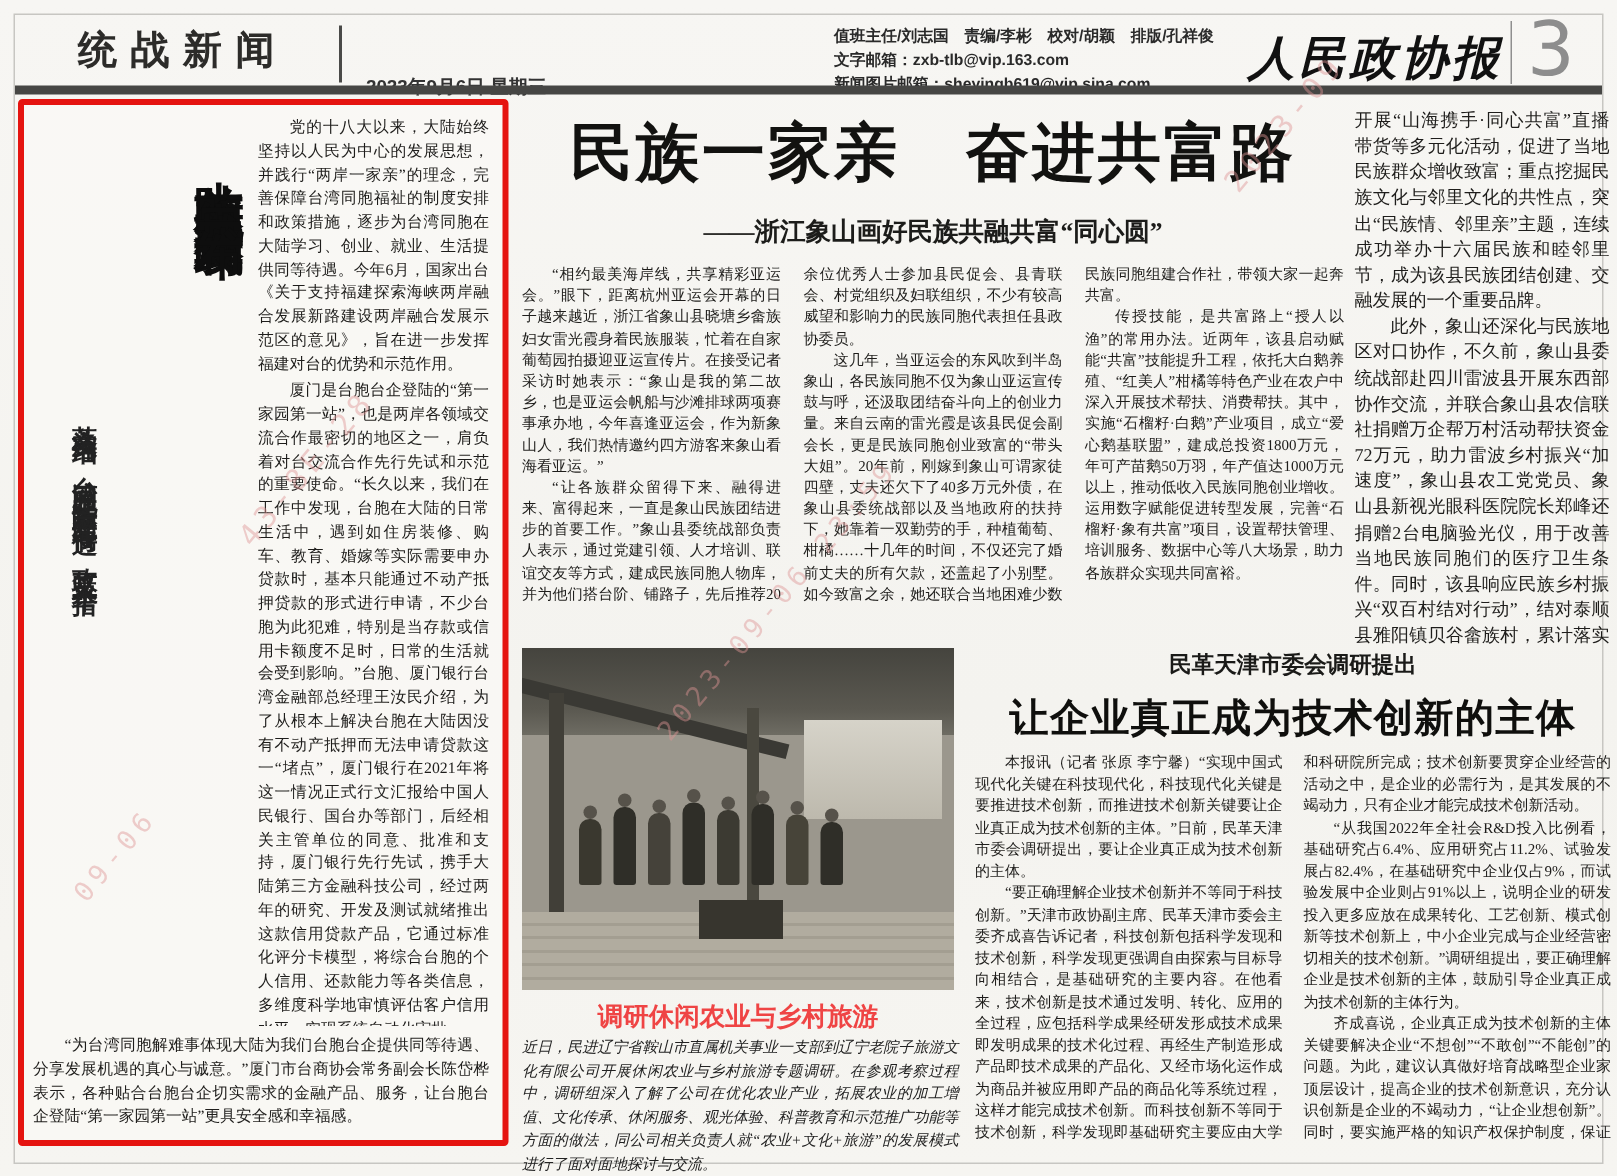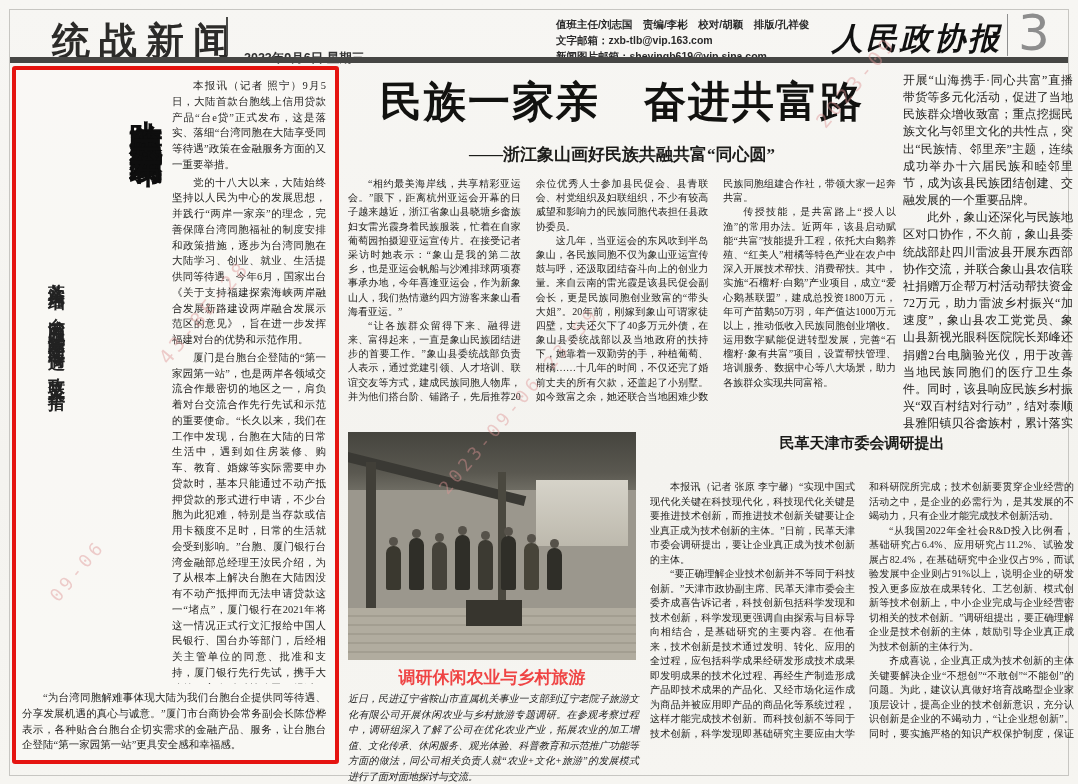--- a/index.html
+++ b/index.html
@@ -4,21 +4,21 @@
 <style>
   html,body{margin:0;padding:0;}
   body{
     width:1078px;height:784px;position:relative;overflow:hidden;
     background:linear-gradient(180deg,#f7f6f3 0%,#f4f3ef 60%,#f6f5f1 100%);
     font-family:"Liberation Serif", serif;color:#1e1d1b;
   }
   .page-frame{position:absolute;left:9px;top:9px;right:9px;bottom:8px;border:1px solid #c7c6c2;pointer-events:none;}
 
   
-  .section-title{position:absolute;left:52px;top:16px;font-size:38px;font-weight:bold;letter-spacing:9px;color:#2c2b29;font-family:"Liberation Sans",sans-serif;}
+  .section-title{position:absolute;left:52px;top:16px;font-size:26px;font-weight:bold;letter-spacing:9px;color:#2c2b29;font-family:"Liberation Sans",sans-serif;}
   .header-divider{position:absolute;left:226px;top:17px;width:2px;height:38px;background:#4a4a48;}
   .masthead-date{position:absolute;left:244px;top:30px;font-size:12.5px;font-weight:bold;color:#333;font-family:"Liberation Sans",sans-serif;margin-top:20px;}
   .credits{position:absolute;left:556px;top:17px;font-size:10.5px;line-height:1.5;color:#2a2a2a;font-weight:600;font-family:"Liberation Sans",sans-serif;white-space:nowrap;}
   .brand{position:absolute;left:832px;top:18px;font-size:31px;font-weight:bold;font-style:italic;letter-spacing:3px;color:#111;}
   .brand-divider{position:absolute;left:1007px;top:14px;width:1px;height:42px;background:#8f8f8f;}
   .page-num{position:absolute;left:1018px;top:4px;font-size:50px;color:#8d8d8d;font-family:"DejaVu Sans",sans-serif;}
   .thick-bar{position:absolute;left:10px;top:57px;width:1058px;height:6px;background:#464644;}
 
   
   .loan-box{position:absolute;left:12px;top:66px;width:327px;height:698px;border:4px solid #e51410;border-radius:3px;box-sizing:border-box;padding:8px 9px 6px 6px;background:rgba(251,250,247,.6);}
@@ -63,21 +63,21 @@
   .fig:nth-child(7){height:47px;background:#474439;}
   .fig:nth-child(8){height:42px;}
 
   .caption-title{position:absolute;left:348px;top:666px;width:288px;text-align:center;font-size:17px;font-weight:900;color:#ef4444;}
   .caption-text{position:absolute;left:348px;top:691px;width:291px;font-size:10px;line-height:1.55;text-align:justify;font-style:italic;color:#222;}
 
   
   .tech{position:absolute;left:650px;top:434px;width:424px;}
   .tech-kicker{text-align:center;font-size:15px;font-weight:bold;font-family:"Liberation Sans",sans-serif;color:#1a1a18;}
   .tech-head{text-align:center;font-size:26px;font-weight:900;margin-top:8px;letter-spacing:1px;color:#0f0f0d;}
-  .tech-body{margin-top:27px;column-count:2;column-gap:14px;height:262px;font-size:10px;line-height:1.45;text-align:justify;overflow:hidden;}
+  .tech-body{margin-top:6px;column-count:2;column-gap:14px;height:262px;font-size:10px;line-height:1.45;text-align:justify;overflow:hidden;}
   .tech-body p{margin:0;text-indent:2em;}
 
   
   .wm{position:absolute;color:rgba(221,148,148,.45);font-size:20px;letter-spacing:4px;transform:rotate(-50deg);font-family:"DejaVu Sans Mono",monospace;pointer-events:none;}
   .wm1{left:140px;top:300px;}
   .wm2{left:400px;top:390px;font-size:18px;}
   .wm3{left:800px;top:70px;}
   .wm4{left:40px;top:560px;font-size:18px;}
 </style>
 </head>
@@ -96,21 +96,20 @@
 <div class="brand">人民政协报</div>
 <div class="brand-divider"></div>
 <div class="page-num">3</div>
 <div class="thick-bar"></div>
 
 <div class="loan-box">
   <div class="loan-top">
     <div class="loan-sub">落实落细“台湾同胞在大陆享受同等待遇”政策又一举措</div>
     <div class="loan-head">大陆首款台胞线上信用贷款产品正式发布</div>
     <div class="loan-body">
-      <p>本报讯（记者 照宁）9月5日，大陆首款台胞线上信用贷款产品“台e贷”正式发布，这是落实、落细“台湾同胞在大陆享受同等待遇”政策在金融服务方面的又一重要举措。</p>
       <p>党的十八大以来，大陆始终坚持以人民为中心的发展思想，并践行“两岸一家亲”的理念，完善保障台湾同胞福祉的制度安排和政策措施，逐步为台湾同胞在大陆学习、创业、就业、生活提供同等待遇。今年6月，国家出台《关于支持福建探索海峡两岸融合发展新路建设两岸融合发展示范区的意见》，旨在进一步发挥福建对台的优势和示范作用。</p>
       <p>厦门是台胞台企登陆的“第一家园第一站”，也是两岸各领域交流合作最密切的地区之一，肩负着对台交流合作先行先试和示范的重要使命。“长久以来，我们在工作中发现，台胞在大陆的日常生活中，遇到如住房装修、购车、教育、婚嫁等实际需要申办贷款时，基本只能通过不动产抵押贷款的形式进行申请，不少台胞为此犯难，特别是当存款或信用卡额度不足时，日常的生活就会受到影响。”台胞、厦门银行台湾金融部总经理王汝民介绍，为了从根本上解决台胞在大陆因没有不动产抵押而无法申请贷款这一“堵点”，厦门银行在2021年将这一情况正式行文汇报给中国人民银行、国台办等部门，后经相关主管单位的同意、批准和支持，厦门银行先行先试，携手大陆第三方金融科技公司，经过两年的研究、开发及测试就绪推出这款信用贷款产品，它通过标准化评分卡模型，将综合台胞的个人信用、还款能力等各类信息，多维度科学地审慎评估客户信用水平，实现系统自动化审批。</p>
 
     </div>
   </div>
   <div class="loan-close">“为台湾同胞解难事体现大陆为我们台胞台企提供同等待遇、分享发展机遇的真心与诚意。”厦门市台商协会常务副会长陈岱桦表示，各种贴合台胞台企切实需求的金融产品、服务，让台胞台企登陆“第一家园第一站”更具安全感和幸福感。</div>
 </div>
 
 <div class="ethnic">
   <div class="ethnic-head">民族一家亲　奋进共富路</div>
@@ -149,20 +148,21 @@
   <div class="ph-table"></div>
 </div>
 <div class="caption-title">调研休闲农业与乡村旅游</div>
 <div class="caption-text">
   <span>近日，民进辽宁省鞍山市直属机关事业一支部到辽宁老院子旅游文化有限公司开展休闲农业与乡村旅游专题调研。在参观考察过程中，调研组深入了解了公司在优化农业产业，拓展农业的加工增值、文化传承、休闲服务、观光体验、科普教育和示范推广功能等方面的做法，同公司相关负责人就“农业+文化+旅游”的发展模式进行了面对面地探讨与交流。</span>
   
 </div>
 
 <div class="tech">
   <div class="tech-kicker">民革天津市委会调研提出</div>
+  <div class="tech-head">让企业真正成为技术创新的主体</div>
   <div class="tech-body">
     <p>本报讯（记者 张原 李宁馨）“实现中国式现代化关键在科技现代化，科技现代化关键是要推进技术创新，而推进技术创新关键要让企业真正成为技术创新的主体。”日前，民革天津市委会调研提出，要让企业真正成为技术创新的主体。</p>
     <p>“要正确理解企业技术创新并不等同于科技创新。”天津市政协副主席、民革天津市委会主委齐成喜告诉记者，科技创新包括科学发现和技术创新，科学发现更强调自由探索与目标导向相结合，是基础研究的主要内容。在他看来，技术创新是技术通过发明、转化、应用的全过程，应包括科学成果经研发形成技术成果即发明成果的技术化过程、再经生产制造形成产品即技术成果的产品化、又经市场化运作成为商品并被应用即产品的商品化等系统过程，这样才能完成技术创新。而科技创新不等同于技术创新，科学发现即基础研究主要应由大学和科研院所完成；技术创新要贯穿企业经营的活动之中，是企业的必需行为，是其发展的不竭动力，只有企业才能完成技术创新活动。</p>
     <p>“从我国2022年全社会R&amp;D投入比例看，基础研究占6.4%、应用研究占11.2%、试验发展占82.4%，在基础研究中企业仅占9%，而试验发展中企业则占91%以上，说明企业的研发投入更多应放在成果转化、工艺创新、模式创新等技术创新上，中小企业完成与企业经营密切相关的技术创新。”调研组提出，要正确理解企业是技术创新的主体，鼓励引导企业真正成为技术创新的主体行为。</p>
     <p>齐成喜说，企业真正成为技术创新的主体关键要解决企业“不想创”“不敢创”“不能创”的问题。为此，建议认真做好培育战略型企业家顶层设计，提高企业的技术创新意识，充分认识创新是企业的不竭动力，“让企业想创新”。同时，要实施严格的知识产权保护制度，保证企业的技术创新成果不被侵犯，并得到合理回报，“让企业敢创新”。各级政府部门要引导企业通过建立研发中心、加强与大学和科研院所进行产学研合作、落实企业研发投入加计扣除政策、企业承担和参与国家重大技术创新项目等方式，帮助企业解决技术创新需要的人才、资金和创新手段等条件，动员社会资金支持企业技术创新，“让企业能创新”。</p>
   </div>
 </div>
 
 <div class="wm wm1">43-8E-28</div>
 <div class="wm wm2">2023-09-06 23:59</div>

